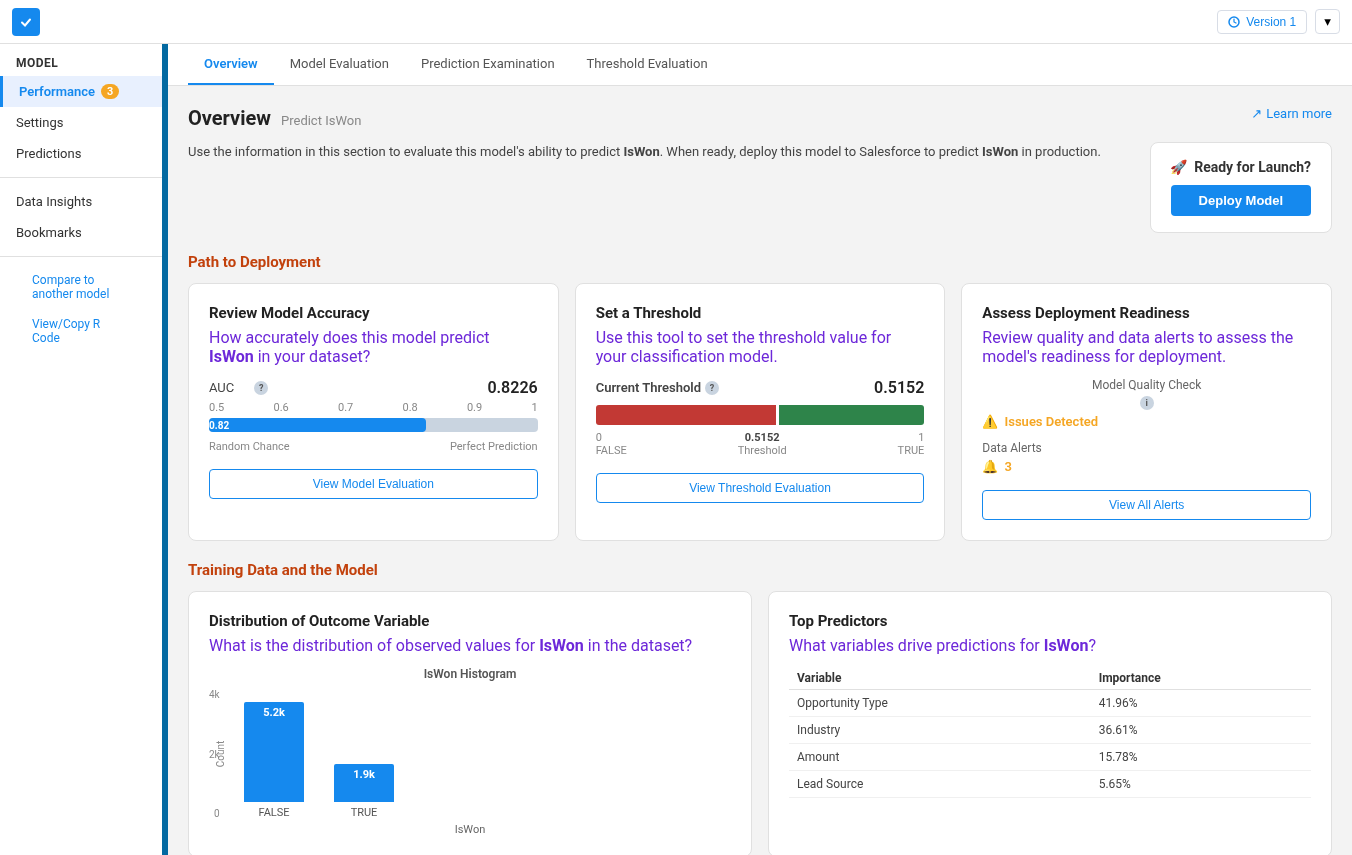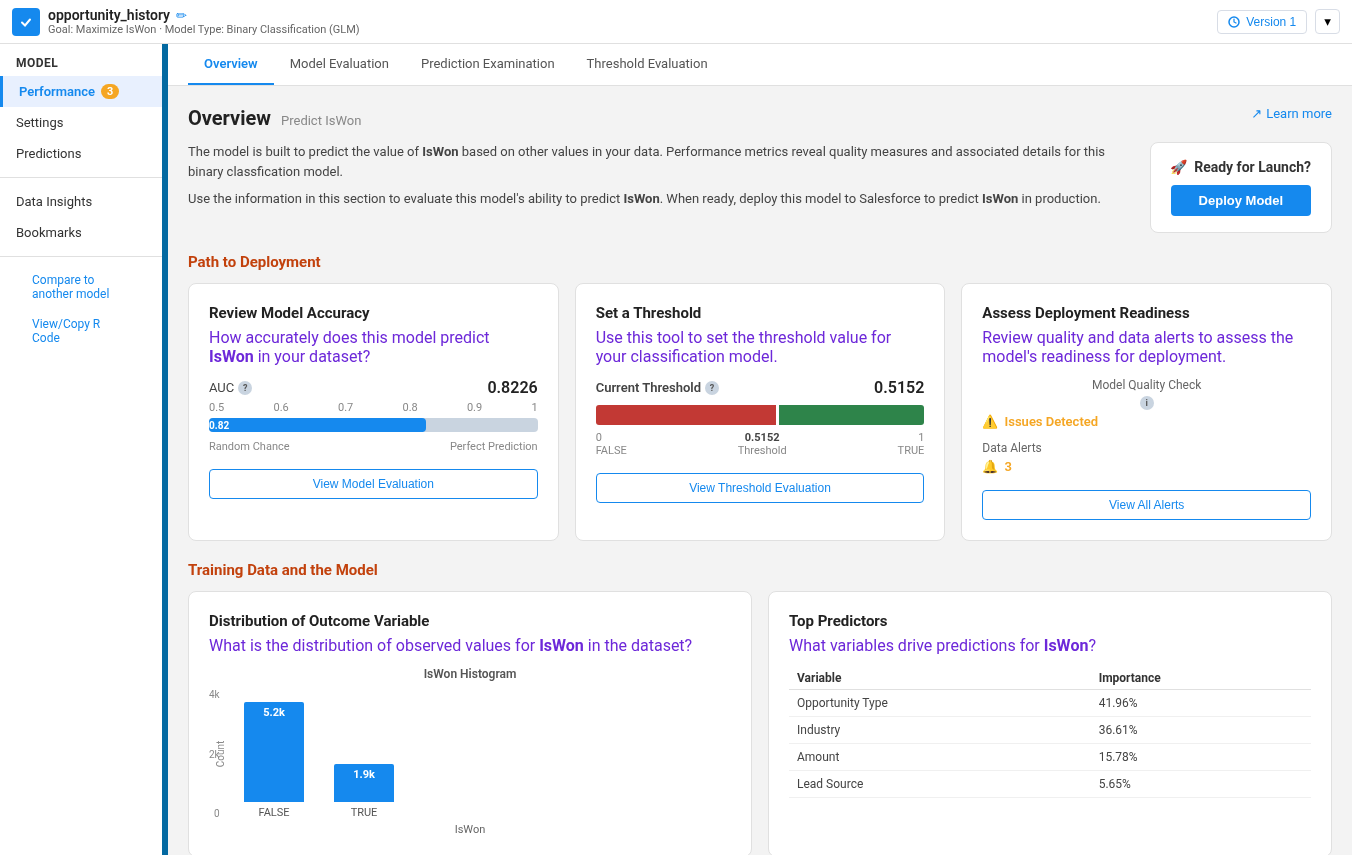--- a/index.html
+++ b/index.html
@@ -61,21 +61,21 @@
     .cards-grid-3 { display: grid; grid-template-columns: 1fr 1fr 1fr; gap: 16px; margin-bottom: 20px; }
     .cards-grid-2 { display: grid; grid-template-columns: 1fr 1fr; gap: 16px; }
 
     .card { background: #fff; border: 1px solid #e0e0e0; border-radius: 8px; padding: 20px; }
     .card-title { font-size: 15px; font-weight: 700; color: #222; margin-bottom: 6px; }
     .card-description { font-size: 16px; color: #6d28d9; margin-bottom: 12px; }
     .card-description b { font-weight: 700; }
 
     
     .auc-row { display: flex; justify-content: space-between; align-items: center; margin-bottom: 4px; }
-    .auc-label { font-size: 13px; color: #444; display: flex; align-items: center; gap: 4px; }
+    .auc-label { font-size: 13px; color: #444; display: flex; align-items: center; gap: 20px; }
     .auc-value { font-size: 16px; font-weight: 600; color: #222; }
     .auc-scale { display: flex; justify-content: space-between; font-size: 11px; color: #888; margin-bottom: 4px; text-align: right; }
     .auc-bar-container { height: 14px; background: #c9d4e0; border-radius: 4px; position: relative; margin-bottom: 8px; }
     .auc-bar-fill { height: 100%; background: #1589ee; border-radius: 4px; position: absolute; left: 0; top: 0; }
     .auc-bar-label { position: absolute; top: 0; height: 100%; display: flex; align-items: center; justify-content: center; font-size: 10px; font-weight: 700; color: white; }
     .auc-legend { display: flex; justify-content: space-between; font-size: 11px; color: #888; }
 
     
     .threshold-row { display: flex; justify-content: space-between; align-items: center; margin-bottom: 8px; }
     .threshold-label { font-size: 13px; font-weight: 600; color: #444; display: flex; align-items: center; gap: 4px; }
@@ -107,27 +107,20 @@
 </head>
 <body>
 
 <div class="top-bar">
   <div class="top-bar-left">
     <div class="app-icon">
       <svg width="18" height="18" viewBox="0 0 18 18" fill="none">
         <circle cx="9" cy="9" r="8" fill="#1589ee"></circle>
         <path d="M5 9.5 L8 12.5 L13 6.5" stroke="white" stroke-width="2" fill="none" stroke-linecap="round"></path>
       </svg>
-    </div>
-    <div>
-      <div style="display:flex;align-items:center;gap:6px;">
-        <span class="app-title">opportunity_history</span>
-        <span class="edit-icon">✏</span>
-      </div>
-      <div class="subtitle">Goal: Maximize IsWon · Model Type: Binary Classification (GLM)</div>
     </div>
   </div>
   <div style="display:flex;align-items:center;gap:4px;">
     <button class="version-btn">
       <svg width="12" height="12" viewBox="0 0 12 12" fill="none">
           <circle cx="6" cy="6" r="5" stroke="#1589ee" stroke-width="1.5"></circle>
           <path d="M6 3v3l2 1" stroke="#1589ee" stroke-width="1.2" stroke-linecap="round"></path>
         </svg>
       <span>Version 1</span>
     </button>
@@ -185,23 +178,20 @@
           </div>
         </div>
         <div class="learn-more">
           <span>↗</span>
           <span>Learn more</span>
         </div>
       </div>
 
       <div style="display:flex; gap:20px; margin-bottom:12px;">
         <div style="flex:1;">
-          <p class="overview-description">
-            The model is built to predict the value of <b>IsWon</b> based on other values in your data. Performance metrics reveal quality measures and associated details for this binary classfication model.
-          </p>
           <p class="overview-description">
             Use the information in this section to evaluate this model's ability to predict <b>IsWon</b>. When ready, deploy this model to Salesforce to predict <b>IsWon</b> in production.
           </p>
         </div>
         <div class="launch-card">
           <div class="launch-title">
             <span>🚀</span>
             <span>Ready for Launch?</span>
           </div>
           <button class="deploy-btn">Deploy Model</button>

